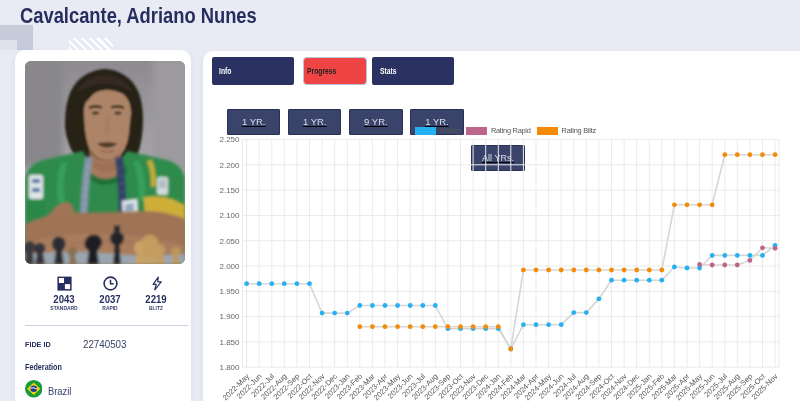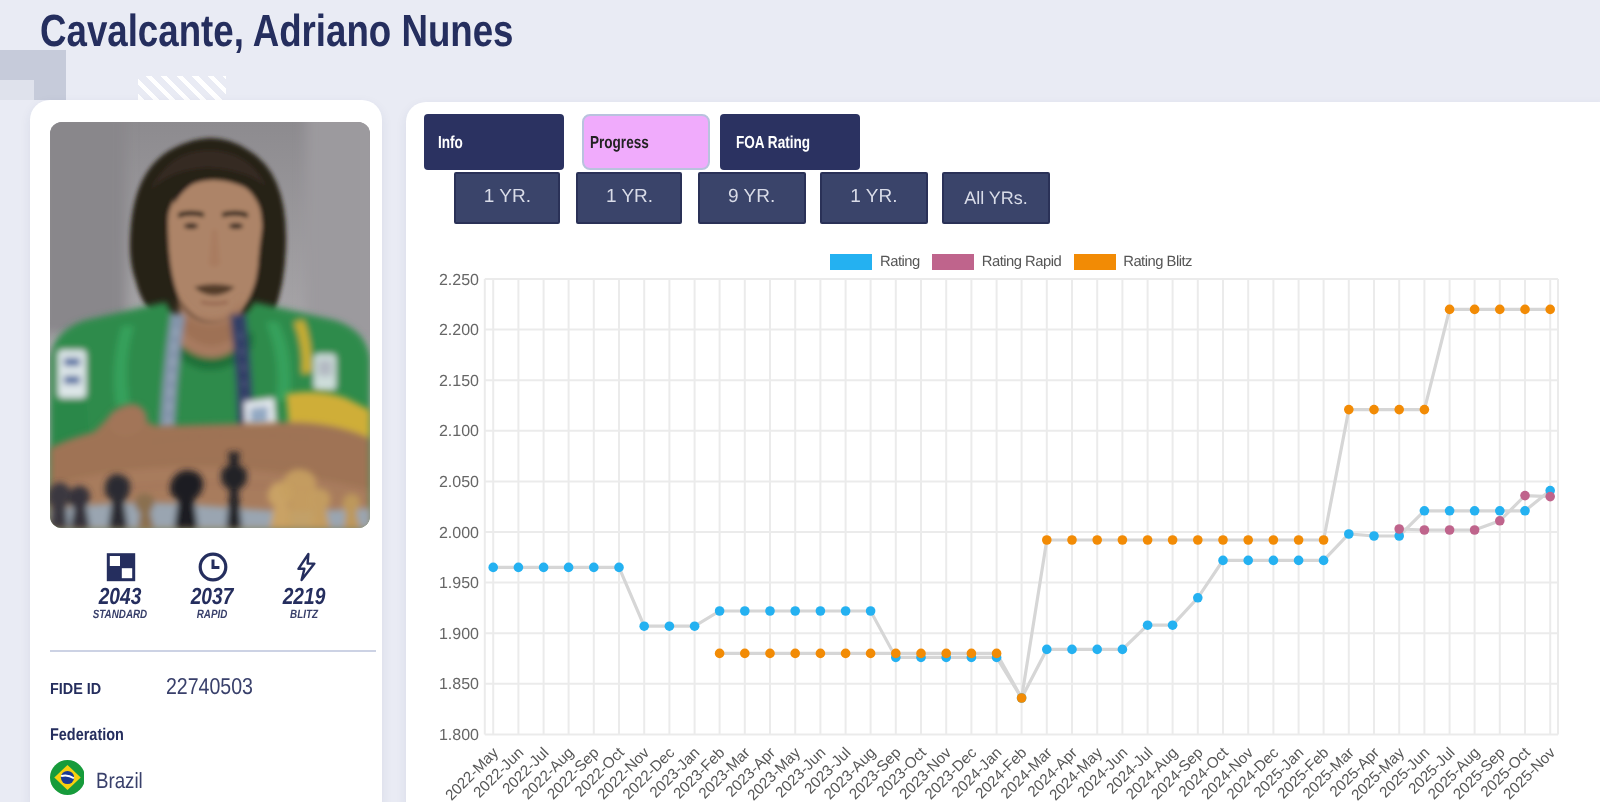--- a/index.html
+++ b/index.html
@@ -7,40 +7,40 @@
 body { font-family:"Liberation Sans",sans-serif; background:#e9ebf4; position:relative; }
 .deco-sq-light { position:absolute; left:0; top:25px; width:33px; height:25px; background:#c6cbda; }
 .deco-sq-dark { position:absolute; left:0; top:39.5px; width:17px; height:10px; background:#dfe2ec; }
 .deco-hatch { position:absolute; left:69px; top:38px; width:44px; height:12px;
   background:repeating-linear-gradient(45deg,#fff 0 2.2px,rgba(255,255,255,0) 2.2px 5.5px); }
 h1 { position:absolute; left:20px; top:5px; font-size:22.5px; line-height:1; font-weight:bold; color:#252e5e; transform:scaleX(0.815); transform-origin:left top; white-space:nowrap; }
 .card { position:absolute; background:#fff; border-radius:10px; box-shadow:0 2px 6px rgba(40,50,100,0.08); }
 #sidebar { left:15px; top:50px; width:176px; height:360px; }
 #main { left:203px; top:51px; width:600px; height:360px; border-radius:10px 0 0 10px; }
 #photo { position:absolute; left:10px; top:11px; width:160px; height:203px; border-radius:6px; overflow:hidden; }
-.ratings { position:absolute; left:22px; top:226px; width:142px; display:flex; justify-content:flex-start;font-style:italic; }
+.ratings { position:absolute; left:22px; top:226px; width:142px; display:flex; justify-content:flex-end; }
 .ritem { text-align:center; width:46px; }
 .ritem svg { display:block; margin:0 auto; }
 .rval { font-size:11.7px; font-weight:bold; color:#252e5e; margin-top:1px; transform:scaleX(0.82); }
 .rlab { font-size:6px; font-weight:bold; color:#39406b; transform:scaleX(0.82); margin-top:-0.5px; }
 .divider { position:absolute; left:10px; top:274.5px; width:163px; border-top:1px solid #ccd2e4; }
 .fid-label { position:absolute; left:10px; top:290px; font-size:8px; font-weight:bold; color:#252e5e; transform:scaleX(0.9); transform-origin:left top; }
 .fid-val { position:absolute; left:67.5px; top:287.5px; font-size:11.5px; color:#39406b; transform:scaleX(0.85); transform-origin:left top; }
 .fed-label { position:absolute; left:10px; top:312px; font-size:8.5px; font-weight:bold; color:#252e5e; transform:scaleX(0.85); transform-origin:left top; }
 .flag { position:absolute; left:9.5px; top:330px; }
 .fed-val { position:absolute; left:32.5px; top:334.5px; font-size:11px; color:#39406b; transform:scaleX(0.85); transform-origin:left top; }
 .tabs { position:absolute; left:211.9px; top:57px; display:flex; gap:4.1px; }
 .tab { height:27.5px; background:#2b3261; color:#fff; font-size:8.7px; font-weight:bold;
-  display:flex; align-items:center; padding-left:7.5px; width:70px; border-radius:2px; }
+  display:flex; align-items:center; padding-left:7.5px; width:82px; border-radius:2px; }
 .tab span { display:inline-block; transform:scaleX(0.78); transform-origin:left center; white-space:nowrap; }
-.tab.active { background:#f0abfc; color:#222; border:1px solid #b9c2de; border-radius:4px; width:64.5px; margin-left:4.7px; margin-right:0.8px; padding-left:3px; height:28.5px; margin-top:-0.5px; }
-.years { position:absolute; left:227px; top:86px; display:flex; gap:7.7px; }
+.tab.active { background:#ef4444; color:#222; border:1px solid #b9c2de; border-radius:4px; width:64.5px; margin-left:4.7px; margin-right:0.8px; padding-left:3px; height:28.5px; margin-top:-0.5px; }
+.years { position:absolute; left:227px; top:109px; display:flex; gap:7.7px;text-decoration:underline; }
 .yr { height:25.5px; width:53.4px; background:#3a446a; border:1.4px solid #2a3157; color:#d9dce8; font-size:9.5px;
   display:flex; align-items:center; justify-content:center; border-radius:1px; }
-.yr.all { width:53.4px; font-size:9px; }
+.yr.all { width:53.4px; font-size:9px;margin-top:36px; }
 .legend { position:absolute; left:208px; top:126px; width:595px; display:flex; justify-content:center; gap:6px; font-size:7.4px; letter-spacing:-0.25px; color:#555; }
 .legend .item { display:flex; align-items:flex-end; gap:4px; }
 .legend .sw { width:21px; height:8px; }
 </style>
 </head>
 <body>
 <div class="deco-sq-light"></div>
 <div class="deco-sq-dark"></div>
 <div class="deco-hatch"></div>
 <h1>Cavalcante, Adriano Nunes</h1>
@@ -190,21 +190,21 @@
   <div class="fed-val">Brazil</div>
 </div>
 <div class="tabs">
   <div class="tab">
       <span>Info</span>
     </div>
   <div class="tab active">
       <span>Progress</span>
     </div>
   <div class="tab">
-      <span>FOA Rating</span>
+      <span>Stats</span>
     </div>
 </div>
 <div class="years">
   <div class="yr">1 YR.</div>
   <div class="yr">1 YR.</div>
   <div class="yr">9 YR.</div>
   <div class="yr">1 YR.</div>
   <div class="yr all">All YRs.</div>
 </div>
 <div class="legend">

